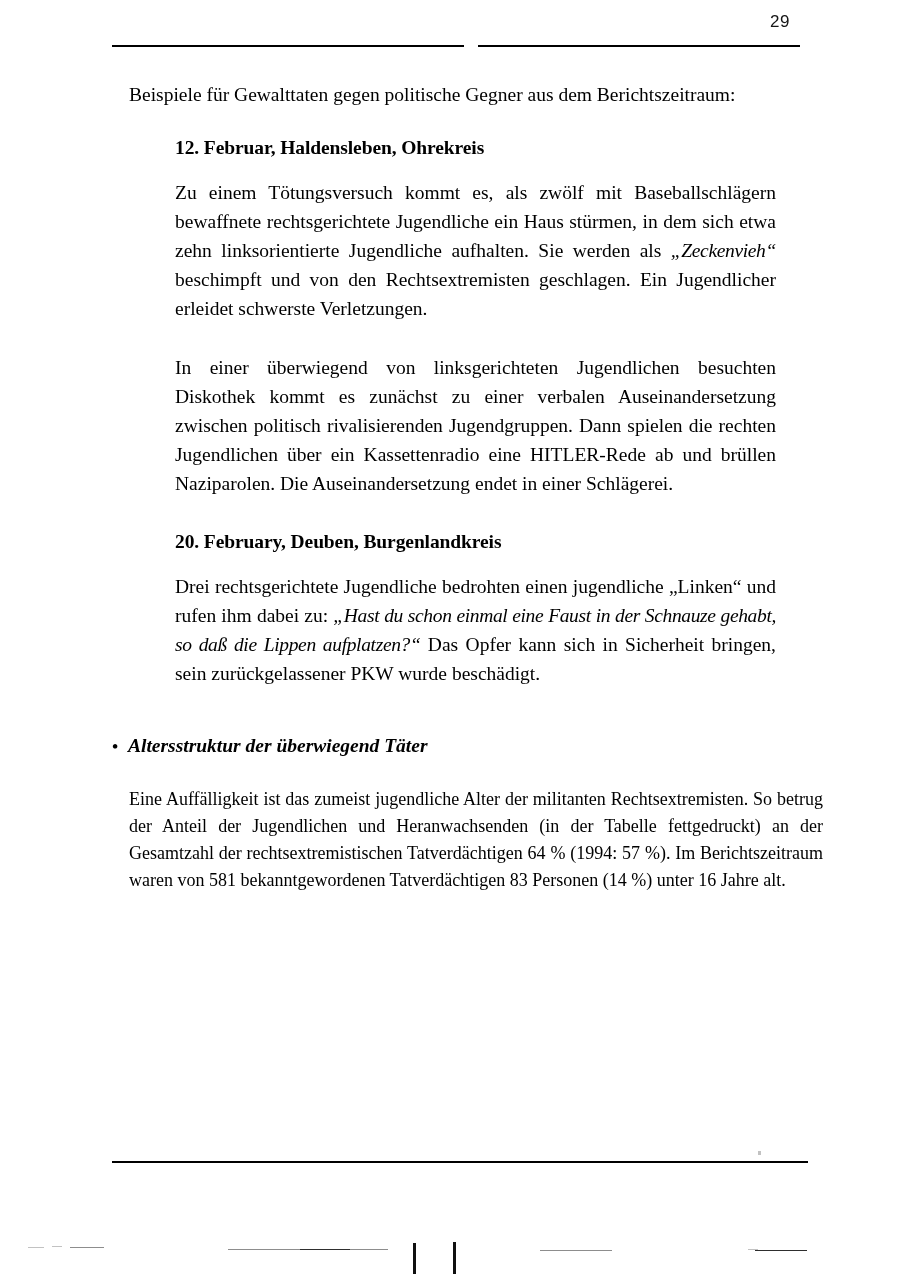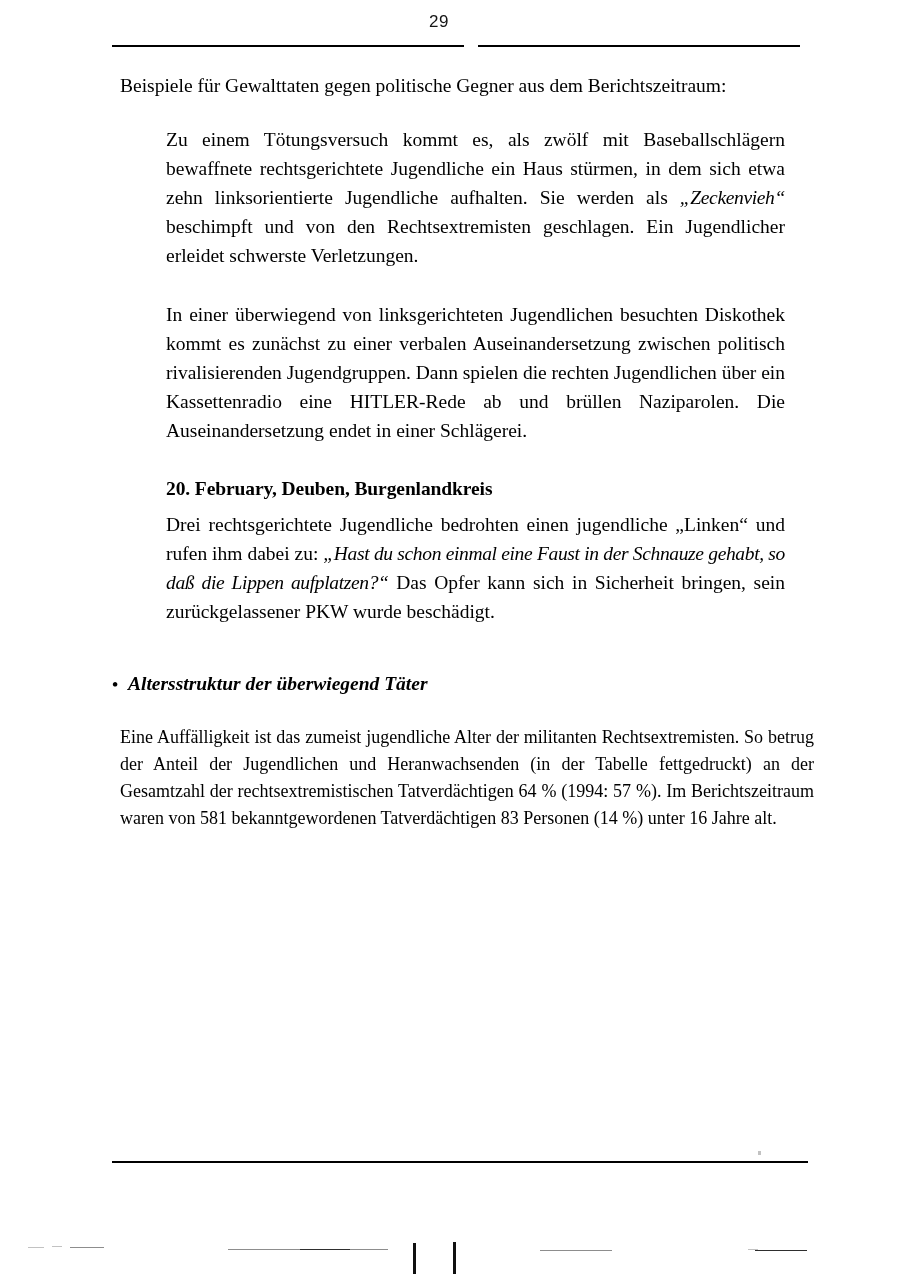--- a/index.html
+++ b/index.html
@@ -17,26 +17,25 @@
     font-family: "Liberation Serif", "DejaVu Serif", serif;
     color: #000000;
   }
 
   
   .page-number {
     position: absolute;
     top: 12px;
     left: 0;
     width: 790px;
-    text-align: center;
+    text-align: right;
     font-family: "Liberation Sans", sans-serif;
     font-size: 17px;
     letter-spacing: 0.5px;
     color: #151515;
-    padding-left: 44px;
   }
   .rule-top {
     position: absolute;
     top: 45px;
     left: 112px;
     width: 688px;
     height: 2px;
     background: #000;
   }
   
@@ -52,21 +51,21 @@
 
   
   .body-col {
     position: absolute;
     left: 112px;
     top: 64px;
     width: 694px;
   }
 
   p, h3 {
-    margin: 8px;
+    margin: 17px;
   }
 
   .intro {
     font-size: 19.5px;
     line-height: 27px;
     text-align: justify;
     text-justify: inter-word;
     width: 686px;
     hyphens: manual;
   }
@@ -163,20 +162,21 @@
 
   <div class="rule-top"></div>
 
   <div class="body-col">
 
     <p class="intro">Beispiele für Gewalttaten gegen politische Gegner aus dem Berichts­zeitraum:</p>
 
     <div class="incidents">
 
       <div class="incident">
+        <h3 class="incident-heading">12. Februar, Haldensleben, Ohrekreis</h3>
         <p class="incident-text"><span>Zu einem Tötungsversuch kommt es, als zwölf mit Baseballschlägern bewaffnete rechtsgerichtete Jugendliche ein Haus stürmen, in dem sich etwa zehn linksorientierte Jugendliche aufhalten. Sie werden als </span><i class="quote-run">„Zeckenvieh“</i><span> beschimpft und von den Rechtsextremisten geschlagen. Ein Jugendlicher erleidet schwerste Verletzungen.</span></p>
       </div>
 
       <div class="incident">
         <p class="incident-text"><span>In einer überwiegend von linksgerichteten Jugendlichen besuchten Diskothek kommt es zunächst zu einer verbalen Auseinandersetzung zwischen politisch rivalisierenden Jugendgruppen. Dann spielen die rechten Jugendlichen über ein Kassettenradio eine HITLER-Rede ab und brüllen Naziparolen. Die Auseinandersetzung endet in einer Schlägerei.</span><i class="quote-run"></i><span></span></p>
       </div>
 
       <div class="incident">
         <h3 class="incident-heading">20. February, Deuben, Burgenlandkreis</h3>
         <p class="incident-text"><span>Drei rechtsgerichtete Jugendliche bedrohten einen jugendliche „Linken“ und rufen ihm dabei zu: </span><i class="quote-run">„Hast du schon einmal eine Faust in der Schnauze gehabt, so daß die Lippen aufplatzen?“</i><span> Das Opfer kann sich in Sicherheit bringen, sein zurückgelassener PKW wurde beschädigt.</span></p>

